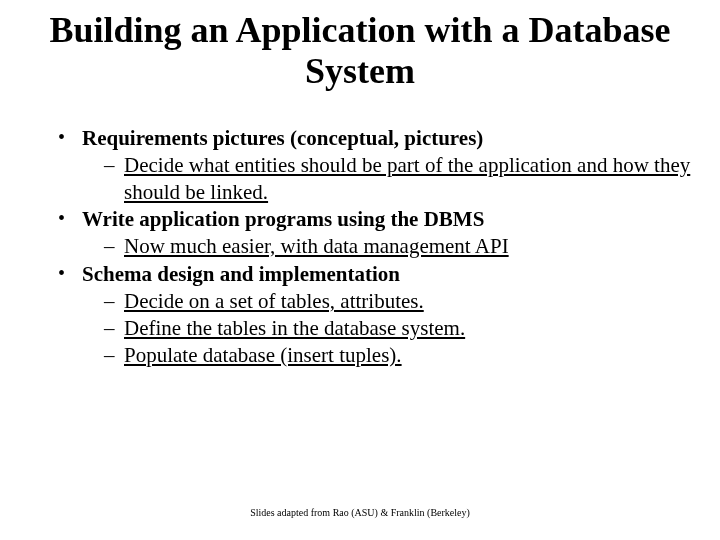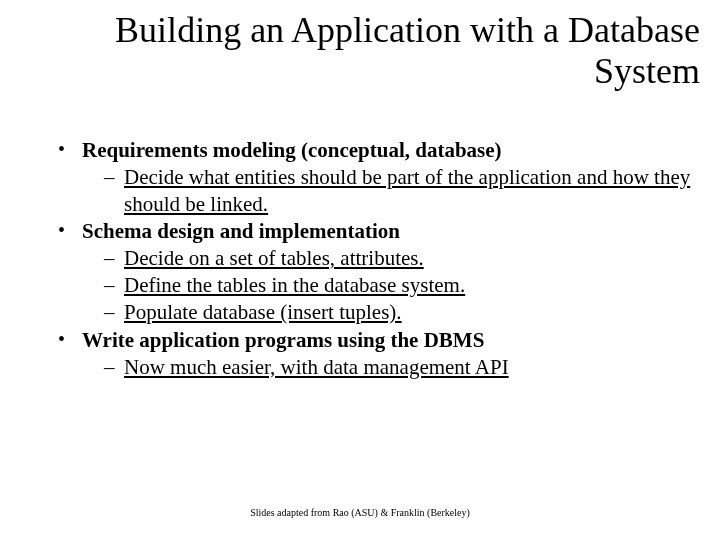--- a/index.html
+++ b/index.html
@@ -11,24 +11,24 @@
       color: #000;
       position: relative;
     }
     .slide {
       width: 100%;
       height: 100%;
       padding: 10px 20px 0 20px;
     }
     .title {
       font-size: 36px;
-      text-align: right;
-      font-weight: normal;
+      text-align: center;
+      font-weight: bold;
       line-height: 1.15;
-      margin-bottom: 44px;
+      margin-bottom: 32px;
     }
     .content {
       padding-left: 38px;
       font-size: 21px;
       line-height: 1.28;
     }
     ul.outer {
       list-style: none;
     }
     ul.outer > li {
@@ -73,39 +73,39 @@
 </head>
 <body>
 
 <div class="slide">
   <h1 class="title">Building an Application with a Database System</h1>
 
   <div class="content">
     <ul class="outer">
 
       <li>
-        <span class="label">Requirements modeling (conceptual, database)</span>
+        <span class="label">Requirements pictures (conceptual, pictures)</span>
         <ul class="inner">
           <li>Decide what entities should be part of the application and how they should be linked.</li>
+        </ul>
+      </li>
+
+      <li>
+        <span class="label">Write application programs using the DBMS</span>
+        <ul class="inner">
+          <li>Now much easier, with data management API</li>
         </ul>
       </li>
 
       <li>
         <span class="label">Schema design and implementation</span>
         <ul class="inner">
           <li>Decide on a set of tables, attributes.</li>
           <li>Define the tables in the database system.</li>
           <li>Populate database (insert tuples).</li>
         </ul>
       </li>
 
-      <li>
-        <span class="label">Write application programs using the DBMS</span>
-        <ul class="inner">
-          <li>Now much easier, with data management API</li>
-        </ul>
-      </li>
-
     </ul>
   </div>
 
   <div class="footer">Slides adapted from Rao (ASU) &amp; Franklin (Berkeley)</div>
 </div>
 
 </body></html>

